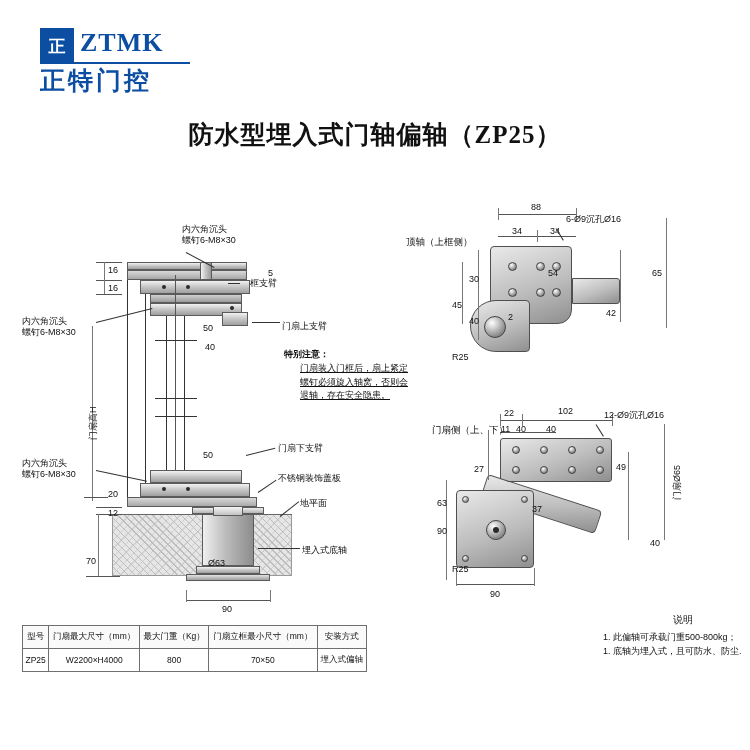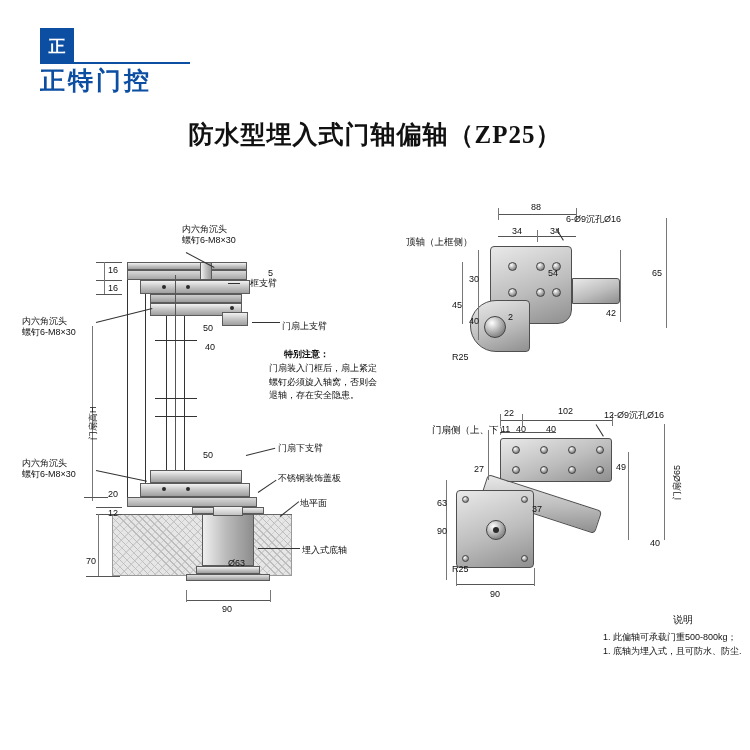--- a/index.html
+++ b/index.html
@@ -95,20 +95,21 @@
   .notes{position:absolute;left:603px;top:612px;width:160px;font-size:9px;line-height:1.6;}
   .notes .nt-title{text-align:center;font-size:10px;margin-bottom:2px;}
 </style>
 </head>
 <body>
 
 <div class="wrap">
 
   <div class="logo">
     <div class="logo-badge">正</div>
+    <div class="logo-latin">ZTMK</div>
     <div class="logo-rule"></div>
     <div class="logo-cn">正特门控</div>
   </div>
 
   <div class="title">防水型埋入式门轴偏轴（ZP25）</div>
 
   <div class="blk">
 
     <div class="dl" style="left:127px;top:262px;width:1px;height:245px;"></div>
     <div class="dl" style="left:145px;top:262px;width:1px;height:245px;"></div>
@@ -166,21 +167,21 @@
     <div class="txt" style="left:108px;top:265px;">16</div>
     <div class="txt" style="left:108px;top:283px;">16</div>
     <div class="txt" style="left:268px;top:268px;">5</div>
     <div class="txt" style="left:203px;top:323px;">50</div>
     <div class="txt" style="left:205px;top:342px;">40</div>
     <div class="txt" style="left:203px;top:450px;">50</div>
     <div class="txt" style="left:108px;top:489px;">20</div>
     <div class="txt" style="left:108px;top:508px;">12</div>
     <div class="txt" style="left:86px;top:556px;">70</div>
     <div class="txt" style="left:222px;top:604px;">90</div>
-    <div class="txt" style="left:228px;top:558px;">Ø63</div>
+    <div class="txt" style="left:208px;top:558px;">Ø63</div>
 
     <div class="txt rot90" style="left:88px;top:440px;">门扇高H</div>
 
     <div class="txt" style="left:182px;top:224px;white-space:pre;">内六角沉头
 螺钉6-M8×30</div>
     <div class="lead" style="left:186px;top:252px;width:32px;transform:rotate(28deg);"></div>
 
     <div class="txt" style="left:250px;top:278px;">框支臂</div>
     <div class="lead" style="left:240px;top:283px;width:12px;transform:rotate(180deg);"></div>
 
@@ -201,21 +202,21 @@
     <div class="txt" style="left:278px;top:473px;">不锈钢装饰盖板</div>
     <div class="lead" style="left:258px;top:492px;width:22px;transform:rotate(-34deg);"></div>
 
     <div class="txt" style="left:300px;top:498px;">地平面</div>
     <div class="lead" style="left:280px;top:516px;width:24px;transform:rotate(-38deg);"></div>
 
     <div class="txt" style="left:302px;top:545px;">埋入式底轴</div>
     <div class="lead" style="left:258px;top:548px;width:42px;"></div>
 
     <div class="txt b" style="left:284px;top:349px;">特别注意：</div>
-    <div class="txt" style="left:269px;top:362px;white-space:pre;line-height:1.5;">门扇装入门框后，扇上紧定
+    <div class="txt" style="left:300px;top:362px;white-space:pre;line-height:1.5;text-decoration:underline;">门扇装入门框后，扇上紧定
 螺钉必须旋入轴窝，否则会
 退轴，存在安全隐患。</div>
   </div>
 
   <div class="blk">
 
     <div class="plate" style="left:490px;top:246px;width:82px;height:78px;border-radius:4px 4px 14px 4px;"></div>
     <div class="plate" style="left:470px;top:300px;width:60px;height:52px;border-radius:26px 4px 4px 26px;"></div>
     <div class="plate" style="left:572px;top:278px;width:48px;height:26px;border-radius:0 3px 3px 0;"></div>
 
@@ -305,20 +306,40 @@
     <div class="txt" style="left:490px;top:589px;">90</div>
     <div class="txt" style="left:650px;top:538px;">40</div>
     <div class="txt" style="left:452px;top:564px;">R25</div>
     <div class="txt rot90" style="left:672px;top:500px;">门扇Ø65</div>
 
     <div class="txt cn" style="left:432px;top:424px;">门扇侧（上、下）</div>
     <div class="txt" style="left:604px;top:410px;">12-Ø9沉孔Ø16</div>
     <div class="lead" style="left:596px;top:424px;width:14px;transform:rotate(58deg);"></div>
   </div>
 
+  <table class="spec-table">
+    <thead>
+      <tr>
+        <th>型号</th>
+        <th>门扇最大尺寸（mm）</th>
+        <th>最大门重（Kg）</th>
+        <th>门扇立框最小尺寸（mm）</th>
+        <th>安装方式</th>
+      </tr>
+    </thead>
+    <tbody>
+      <tr>
+        <td>ZP25</td>
+        <td>W2200×H4000</td>
+        <td>800</td>
+        <td>70×50</td>
+        <td>埋入式偏轴</td>
+      </tr>
+    </tbody>
+  </table>
 
   <div class="notes">
     <div class="nt-title">说明</div>
     <div>1. 此偏轴可承载门重500-800kg；</div>
     <div>1. 底轴为埋入式，且可防水、防尘.</div>
   </div>
 
 </div>
 
 </body></html>

